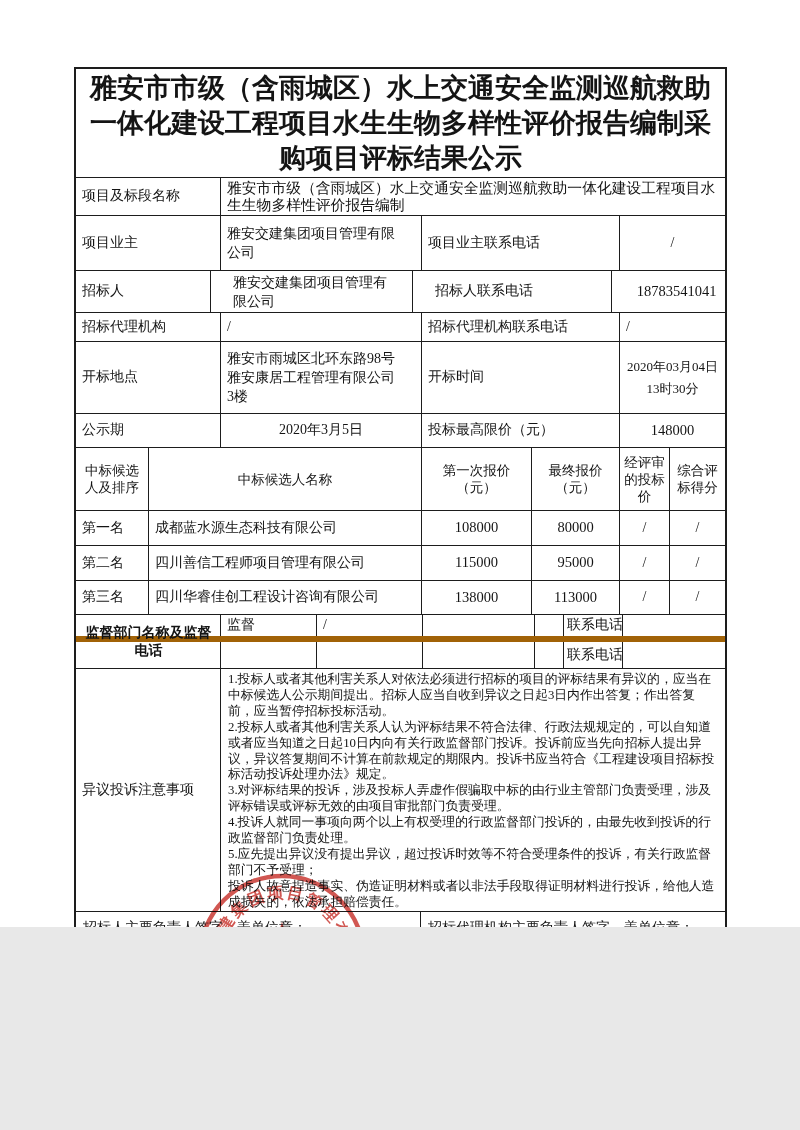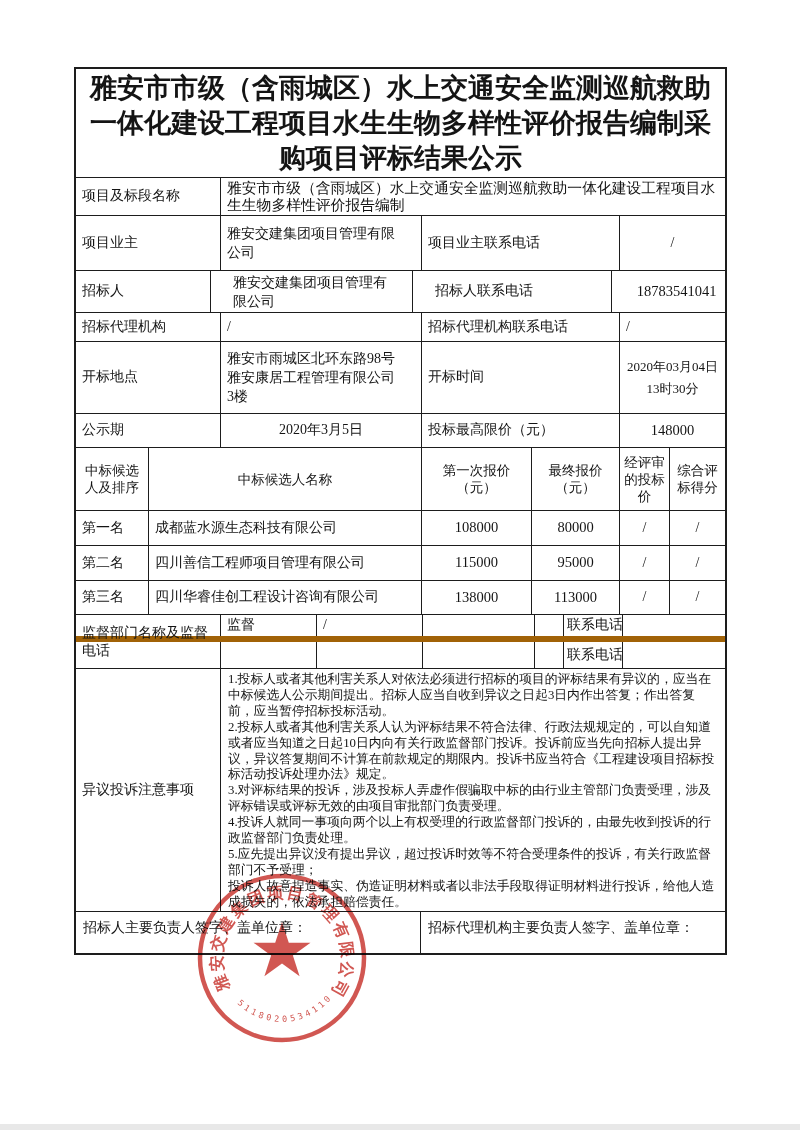--- a/index.html
+++ b/index.html
@@ -1,19 +1,19 @@
 <!DOCTYPE html>
 <html><head>
 <meta charset="utf-8">
 <style>
   html,body{margin:0;padding:0;}
   body{background:#e8e8e8;}
   .page{
     position:relative;
-    width:800px;height:1124px;
+    width:800px;height:927px;
     background:#ffffff;
     font-family:"Liberation Serif", serif;
     color:#141414;
     overflow:hidden;
   }
   .doc{
     position:absolute;left:74px;top:67px;width:653px;
     border:2px solid #1d1d1d;
     box-sizing:border-box;
     background:transparent;
@@ -185,21 +185,21 @@
       </div>
       <div class="row rs" style="border-bottom:1px solid #1d1d1d;">
         <div class="cell s1"></div>
         <div class="cell s2"></div>
         <div class="cell s3"></div>
         <div class="cell s4"></div>
         <div class="cell s5"></div>
         <div class="cell s6 phone-lab">联系电话</div>
         <div class="cell s7"></div>
       </div>
-      <div style="position:absolute;left:0;top:0;width:145px;height:54px;display:flex;align-items:center;justify-content:center;font-size:14px;line-height:18px;box-sizing:border-box;padding:0 6px;background:transparent;">监督部门名称及监督电话</div>
+      <div style="position:absolute;left:0;top:0;width:145px;height:54px;display:flex;align-items:center;justify-content:center;text-align:center;font-size:14px;line-height:18px;box-sizing:border-box;padding:0 6px;background:transparent;font-weight:bold;">监督部门名称及监督电话</div>
     </div>
 
     <div class="row r-notice">
       <div class="cell wA left">异议投诉注意事项</div>
       <div class="cell notice-body" style="width:504px;">
         <p>1.投标人或者其他利害关系人对依法必须进行招标的项目的评标结果有异议的，应当在中标候选人公示期间提出。招标人应当自收到异议之日起3日内作出答复；作出答复前，应当暂停招标投标活动。</p>
         <p>2.投标人或者其他利害关系人认为评标结果不符合法律、行政法规规定的，可以自知道或者应当知道之日起10日内向有关行政监督部门投诉。投诉前应当先向招标人提出异议，异议答复期间不计算在前款规定的期限内。投诉书应当符合《工程建设项目招标投标活动投诉处理办法》规定。</p>
         <p>3.对评标结果的投诉，涉及投标人弄虚作假骗取中标的由行业主管部门负责受理，涉及评标错误或评标无效的由项目审批部门负责受理。</p>
         <p>4.投诉人就同一事项向两个以上有权受理的行政监督部门投诉的，由最先收到投诉的行政监督部门负责处理。</p>
         <p>5.应先提出异议没有提出异议，超过投诉时效等不符合受理条件的投诉，有关行政监督部门不予受理；</p>

